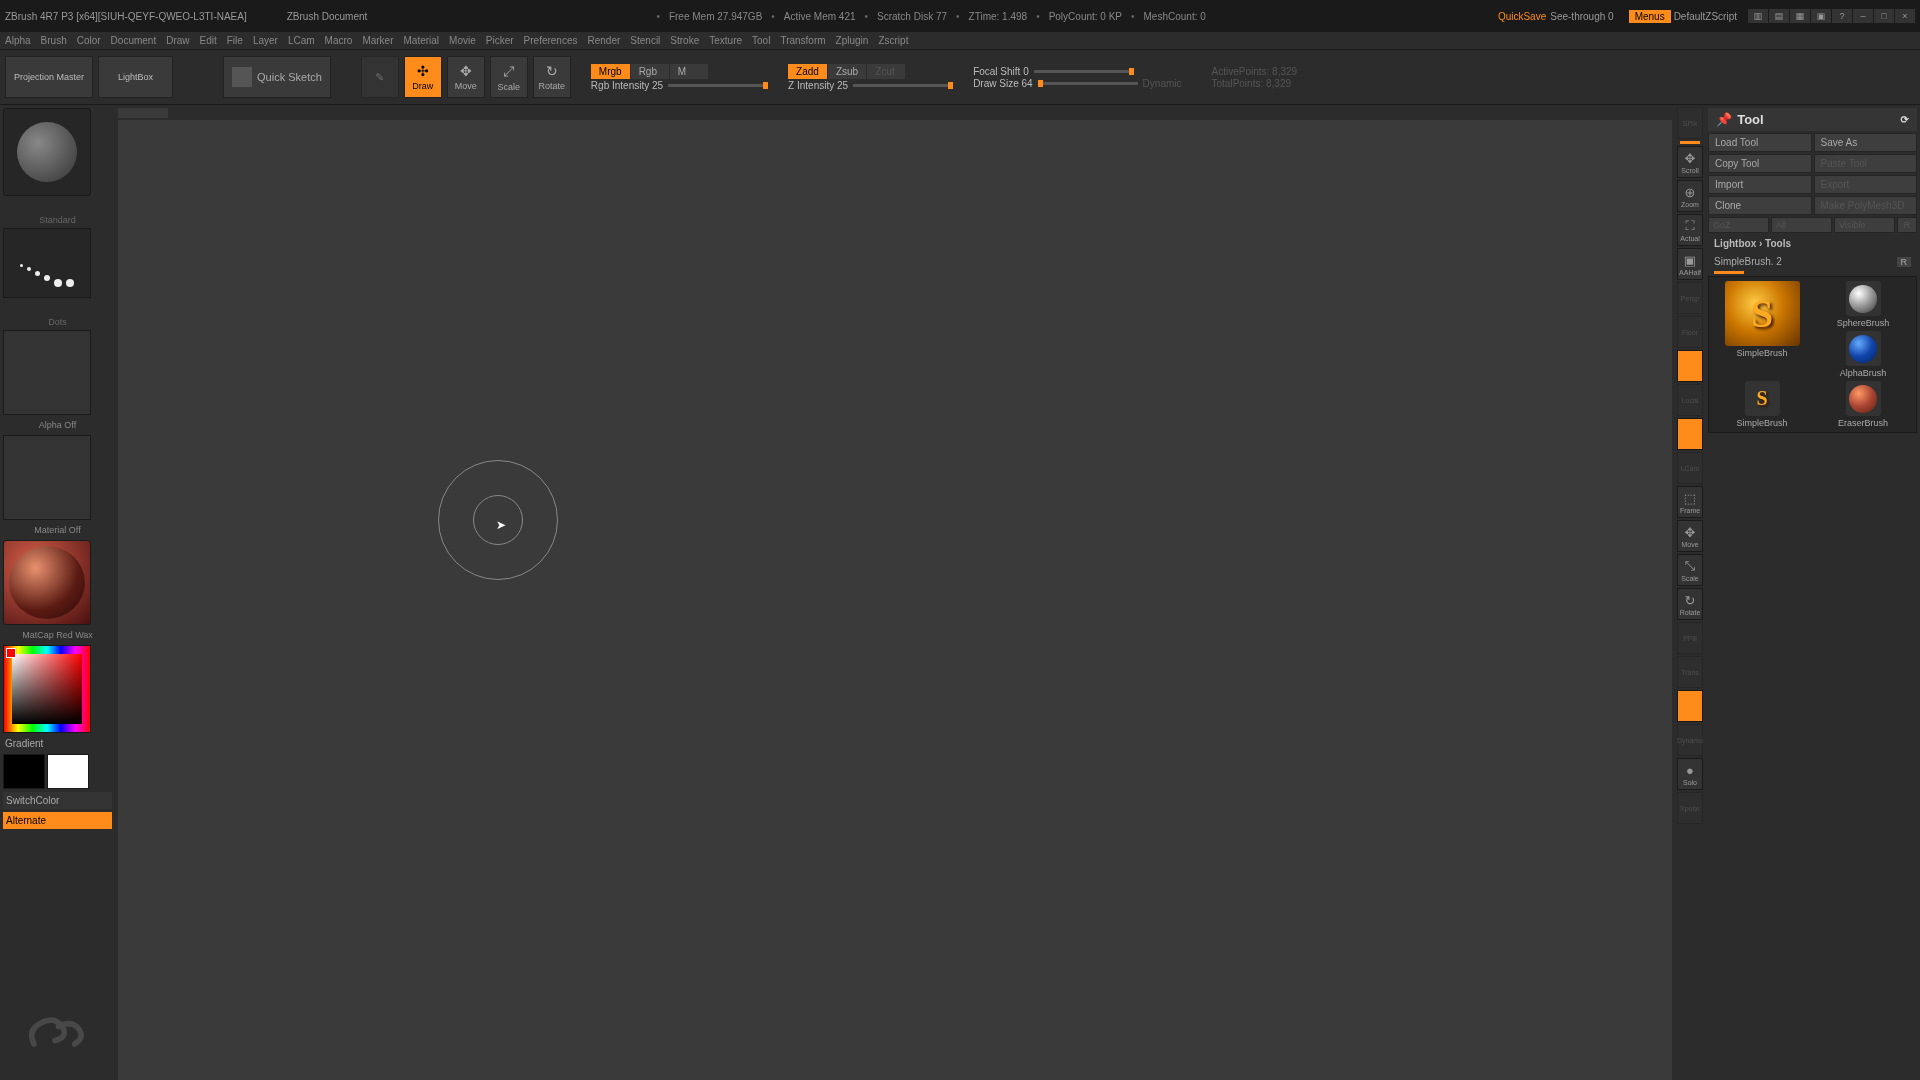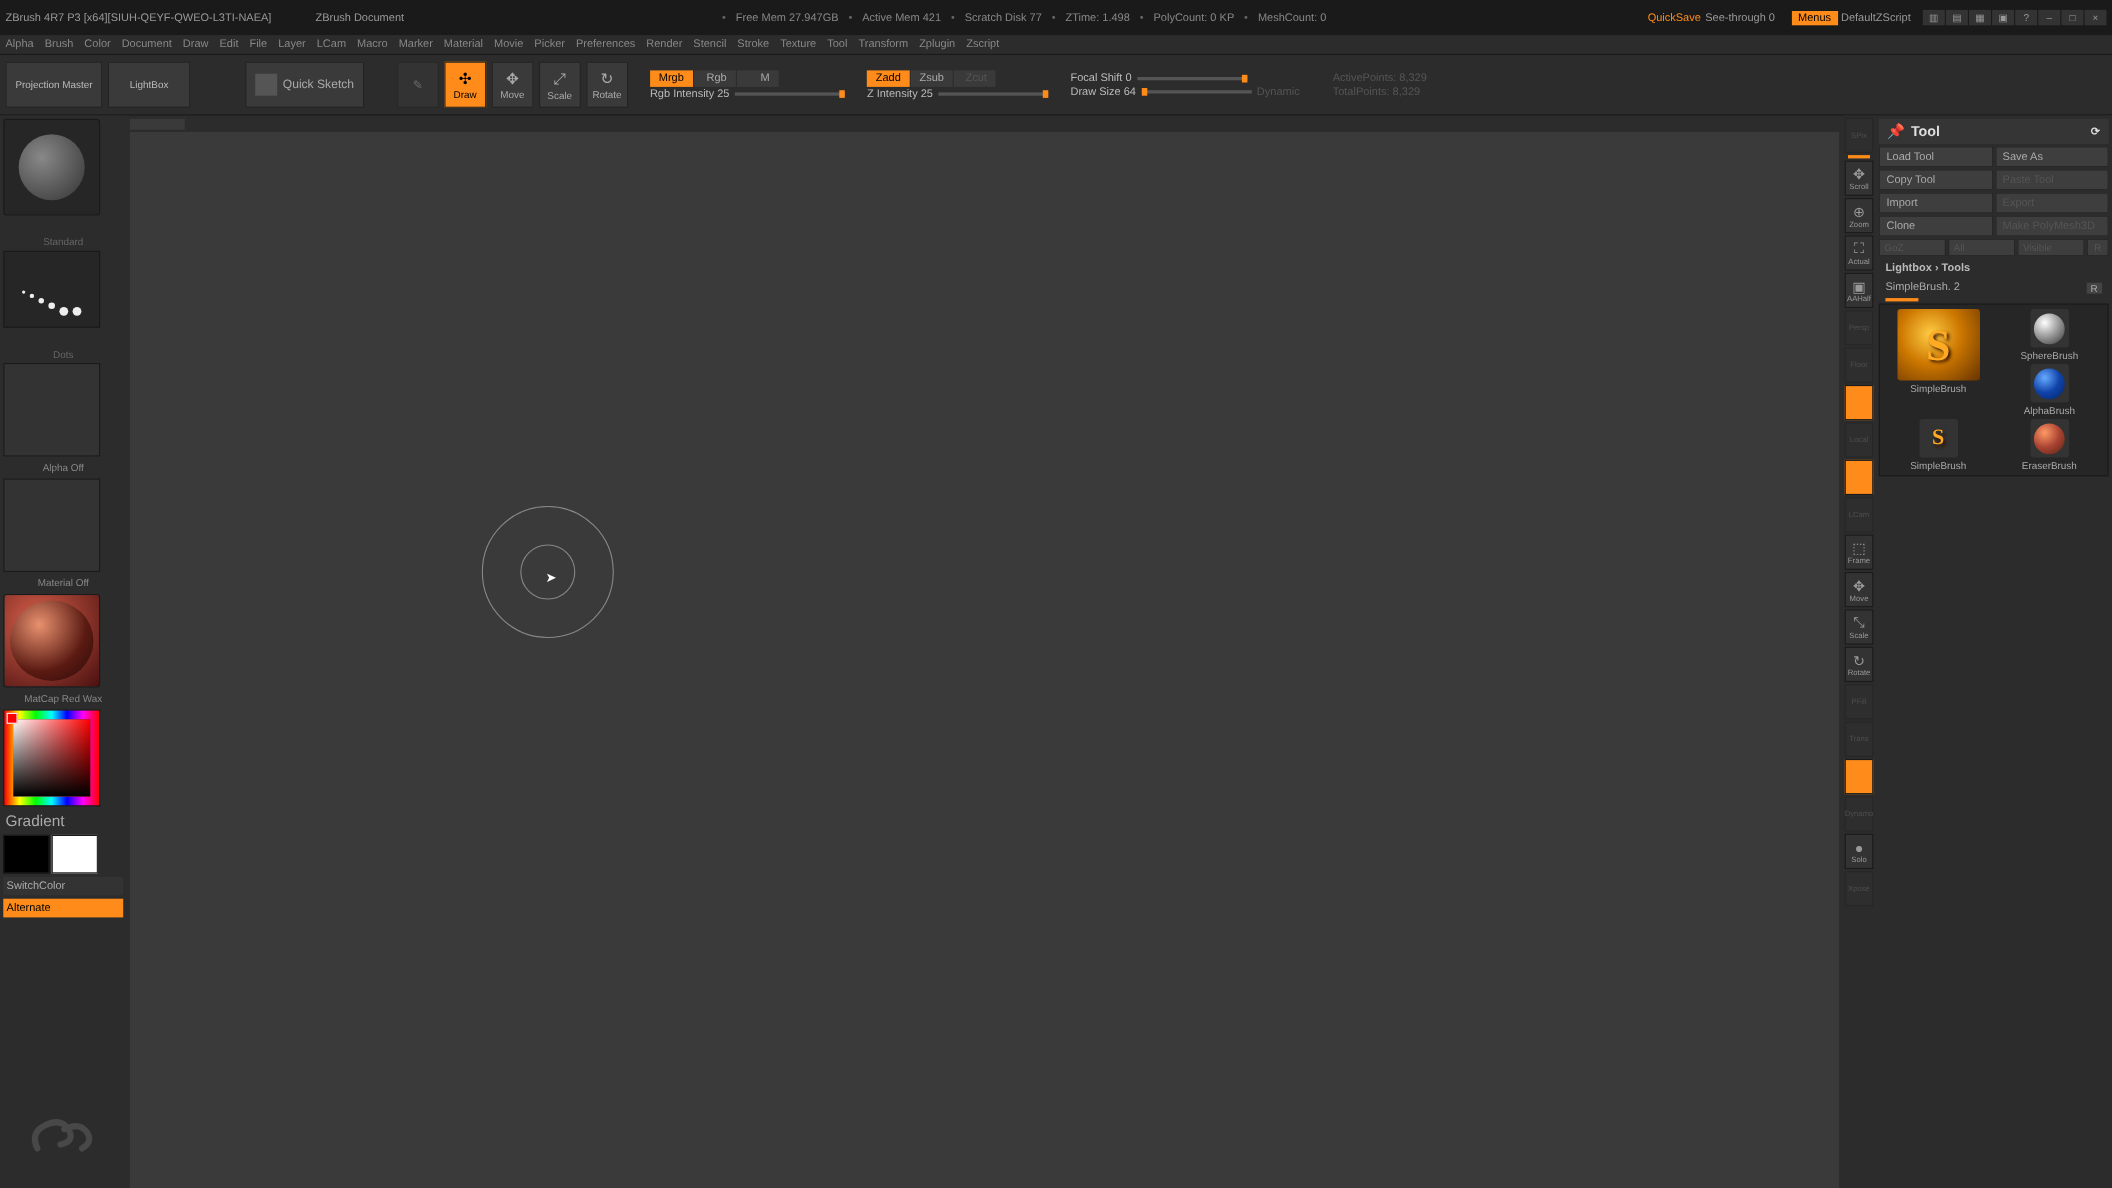--- a/index.html
+++ b/index.html
@@ -26,21 +26,21 @@
 .tb-btn.lightbox { min-width: 75px; }
 .tb-small { background: #3a3a3a; border: 1px solid #222; display: flex; flex-direction: column; align-items: center; justify-content: center; font-size: 9px; width: 38px; height: 42px; }
 .tb-small.active { background: #ff8c1a; color: #000; }
 .tb-icon { font-size: 14px; margin-bottom: 2px; }
 .quicksketch { display: flex; align-items: center; background: #3a3a3a; border: 1px solid #222; height: 42px; padding: 0 8px; gap: 5px; }
 .quicksketch .qs-icon { width: 20px; height: 20px; background: #555; }
 .edit-icon { width: 38px; height: 42px; background: #3a3a3a; border: 1px solid #222; display: flex; align-items: center; justify-content: center; opacity: 0.5; }
 
 .mode-group { display: flex; flex-direction: column; gap: 1px; }
 .mode-row { display: flex; gap: 1px; align-items: center; }
-.mode-btn { background: #3a3a3a; padding: 2px 8px; font-size: 10px; min-width: 38px; text-align: right; }
+.mode-btn { background: #3a3a3a; padding: 2px 8px; font-size: 10px; min-width: 38px; text-align: left; }
 .mode-btn.active { background: #ff8c1a; color: #000; }
 .mode-btn.dim { color: #555; }
 .slider-row { display: flex; align-items: center; gap: 5px; font-size: 10px; color: #bbb; }
 .slider-track { width: 100px; height: 3px; background: #555; position: relative; }
 .slider-track.orange::after { content: ''; position: absolute; left: 0; top: -2px; width: 5px; height: 7px; background: #ff8c1a; }
 .slider-track.orange2::after { content: ''; position: absolute; right: 0; top: -2px; width: 5px; height: 7px; background: #ff8c1a; }
 .stat-dim { color: #555; font-size: 10px; }
 
 
 .main { display: flex; height: calc(1080px - 16px - 18px - 55px); }
@@ -60,21 +60,21 @@
 .alpha-preview,.texture-preview { width: 88px; height: 85px; background: #333; border: 1px solid #1a1a1a; }
 .alpha-preview,.texture-preview { display:flex; }
 .swatch-label { font-size: 9px; text-align: center; color: #888; padding: 2px; }
 .material-preview { width: 88px; height: 85px; border: 1px solid #1a1a1a; background: radial-gradient(circle at 35% 30%, #d9604a, #4a1010); border-radius: 3px; position: relative; overflow: hidden; }
 .material-preview::after { content: ''; position: absolute; inset: 5px; border-radius: 50%; background: radial-gradient(circle at 35% 30%, #e8916f, #5a1a12 60%, #2a0a08); }
 .color-picker { width: 88px; height: 88px; position: relative; border: 1px solid #1a1a1a; }
 .color-square { position: absolute; inset: 8px; background: linear-gradient(to bottom, rgba(0,0,0,0), #000), linear-gradient(to right, #fff, #f00); }
 .hue-frame { position: absolute; inset: 0; background: linear-gradient(to right, #f00, #ff0 16%, #0f0 33%, #0ff 50%, #00f 66%, #f0f 83%, #f00); }
 .hue-frame::after { content: ''; position: absolute; inset: 8px; background: #333; }
 .color-corner { position: absolute; top: 2px; left: 2px; width: 10px; height: 10px; background: #f00; border: 1px solid #fff; }
-.gradient-label { font-size: 14px; color: #aaa; padding: 2px; }
+.gradient-label { font-size: 10px; color: #aaa; padding: 2px; }
 .color-swatches { display: flex; gap: 2px; }
 .color-box { width: 42px; height: 35px; border: 1px solid #1a1a1a; }
 .switchcolor { font-size: 10px; padding: 3px; background: #333; }
 .alternate { font-size: 10px; padding: 3px; background: #ff8c1a; color: #000; }
 .logo { position: absolute; bottom: 20px; left: 20px; width: 70px; height: 60px; opacity: 0.3; }
 
 
 .canvas-area { flex: 1; background: #2c2c2c; position: relative; margin: 3px; }
 .canvas-top-strip { height: 10px; background: #3a3a3a; width: 50px; }
 .canvas { position: absolute; inset: 0; background: #3a3a3a; margin-top: 12px; }

